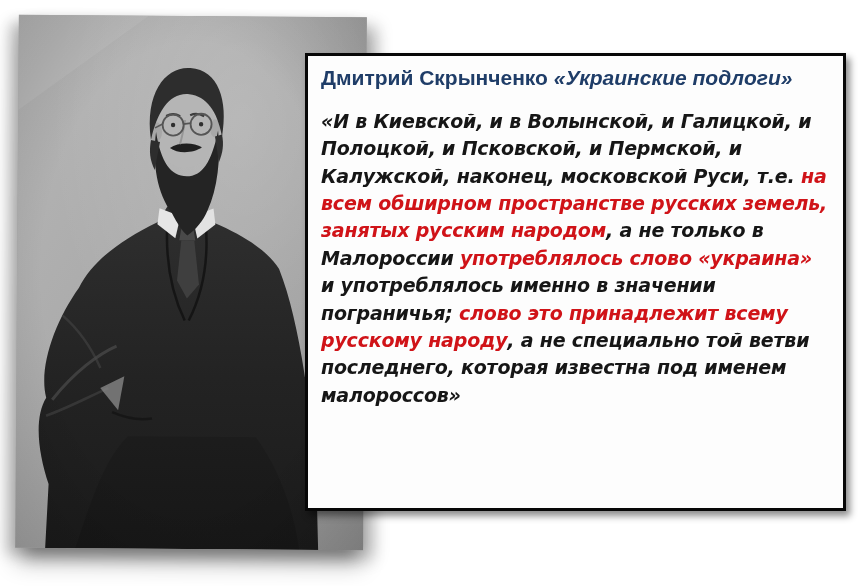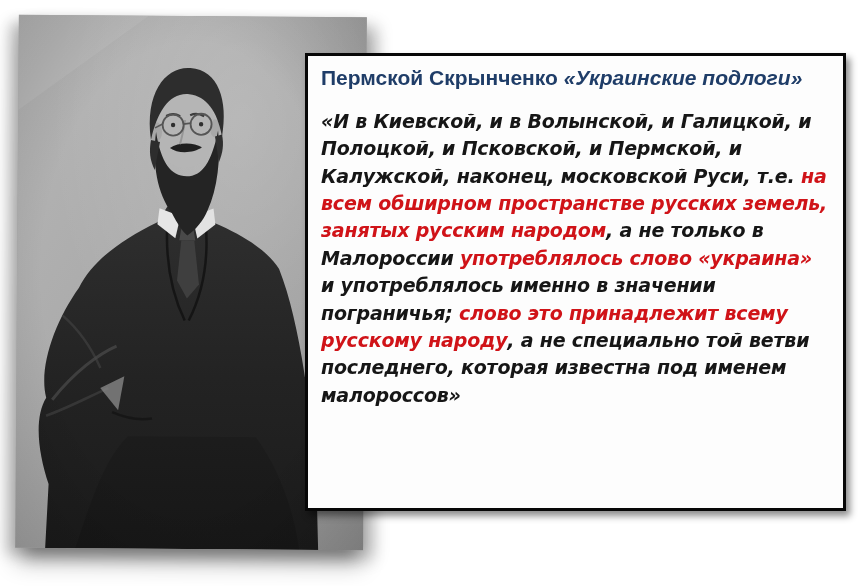--- a/index.html
+++ b/index.html
@@ -140,20 +140,20 @@
       <circle cx="183" cy="108" r="10.5" stroke="#555555" stroke-width="1.8" fill="none"></circle>
       <path d="M 165 108 L 173 107" stroke="#555555" stroke-width="1.8"></path>
       <path d="M 144.5 108 L 137 112" stroke="#555555" stroke-width="1.5"></path>
 
       <rect x="0" y="0" width="348" height="532" fill="url(#vig)"></rect>
     </svg>
   </div>
 
   <div class="quote-box">
     <div class="quote-header" style="color: rgb(31, 61, 104);">
-      <span>Пермской Скрынченко</span>
+      <span>Дмитрий Скрынченко</span>
       <span> </span>
       <span class="work">«Украинские подлоги»</span>
     </div>
     <div class="quote-body"><span style="color: rgb(22, 22, 22);">«И в Киевской, и в Волынской, и Галицкой, и Полоцкой, и Псковской, и Пермской, и Калужской, наконец, московской Руси, т.е. </span><span style="color: rgb(208, 19, 24);">на всем обширном пространстве русских земель, занятых русским народом</span><span style="color: rgb(22, 22, 22);">, а не только в Малороссии </span><span style="color: rgb(208, 19, 24);">употреблялось слово «украина»</span><span style="color: rgb(22, 22, 22);"> и употреблялось именно в значении пограничья; </span><span style="color: rgb(208, 19, 24);">слово это принадлежит всему русскому народу</span><span style="color: rgb(22, 22, 22);">, а не специально той ветви последнего, которая известна под именем малороссов»</span></div>
   </div>
 
 </div>
 
 </body></html>

